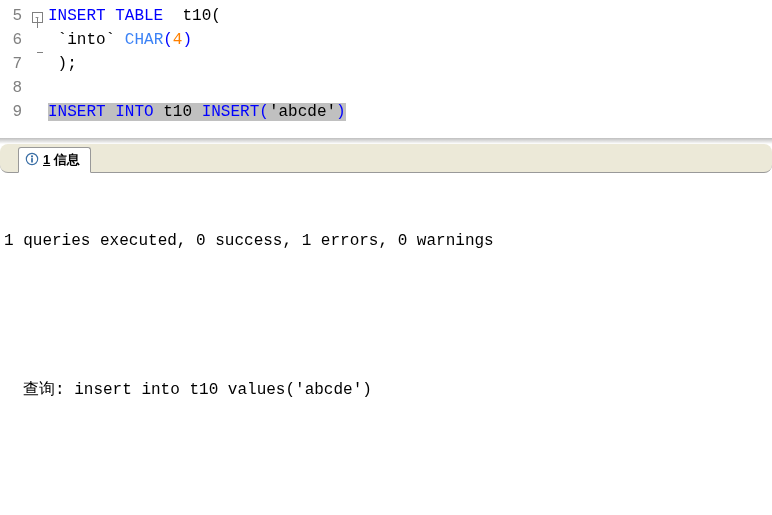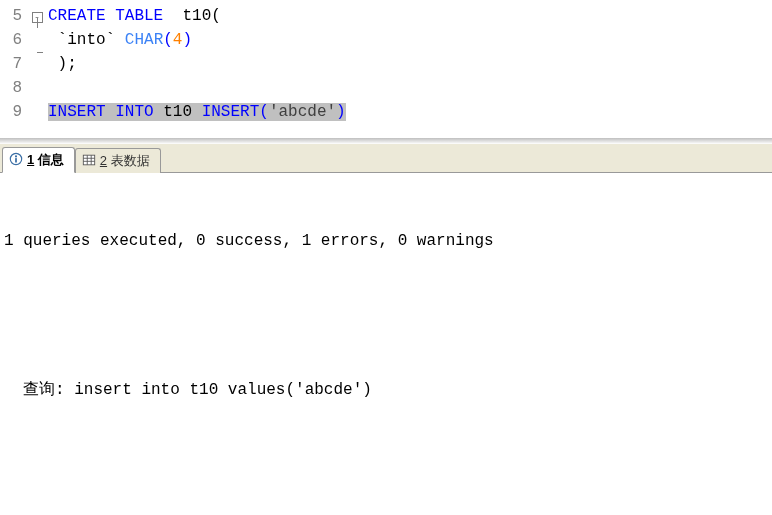--- a/index.html
+++ b/index.html
@@ -65,35 +65,36 @@
   .code {
     white-space: pre;
     padding-left: 2px;
   }
   .kw { color: #0000ff; }
   .type { color: #3b82f6; }
   .ident { color: #000; text-align: center; }
   .punct { color: #000; }
   .paren-blue { color: #0000ff; }
   .num { color: #ff8000; }
-  .str { color: #404040; }
+  .str { color: #000000; }
   .highlight { background: #c0c0c0; }
   .divider-shadow {
     height: 6px;
     background: linear-gradient(to bottom, rgba(0,0,0,0.25), rgba(0,0,0,0));
     margin-top: 6px;
   }
   .tabbar {
     display: flex;
     align-items: flex-end;
     background: #ece9d8;
     border-bottom: 1px solid #999;
-    padding: 2px 2px 0 2px;
+    padding: 2px 2px 0 18px;
     font-family: "Microsoft YaHei", SimSun, Tahoma, sans-serif;
     font-size: 13px;
+    border-radius: 8px;
   }
   .tab {
     display: flex;
     align-items: center;
     gap: 4px;
     padding: 3px 10px 3px 6px;
     border: 1px solid #999;
     border-bottom: none;
     background: #ece9d8;
     margin-right: 0;
@@ -121,21 +122,21 @@
   }
   .cn { font-family: SimSun, "Microsoft YaHei", sans-serif; margin-left: 19px; }
 </style>
 </head>
 <body>
 
 <div class="editor" id="editor">
     <div class="code-line">
       <div class="gutter">5</div>
       <div class="fold-col"><span class="fold-box">-</span><div class="fold-line" style="top: 14px; bottom: 0px;"></div></div>
-      <div class="code"><span><span class="kw">CREATE TABLE</span><span>  </span><span class="ident">t10</span><span class="punct">(</span></span></div>
+      <div class="code"><span><span class="kw">INSERT TABLE</span><span>  </span><span class="ident">t10</span><span class="punct">(</span></span></div>
     </div>
     <div class="code-line">
       <div class="gutter">6</div>
       <div class="fold-col">
         <div class="fold-line full"></div>
       </div>
       <div class="code"><span><span> </span><span class="ident">`into`</span><span> </span><span class="type">CHAR</span><span class="paren-blue">(</span><span class="num">4</span><span class="paren-blue">)</span></span></div>
     </div>
     <div class="code-line">
       <div class="gutter">7</div>
@@ -161,30 +162,20 @@
 
 <div class="tabbar" id="tabbar">
     <div class="tab active">
       <span><svg class="tab-icon" viewBox="0 0 16 16">
           <circle cx="8" cy="8" r="6.5" fill="#fff" stroke="#3a6ea5" stroke-width="1.3"></circle>
           <circle cx="8" cy="5" r="1.2" fill="#3a6ea5"></circle>
           <rect x="7" y="7" width="2" height="5" fill="#3a6ea5"></rect>
         </svg></span>
       <span><span class="underline">1</span> 信息</span>
     </div>
-    <div class="tab">
-      <span><svg class="tab-icon" viewBox="0 0 16 16">
-          <rect x="1.5" y="2.5" width="13" height="11" fill="#fff" stroke="#555" stroke-width="1"></rect>
-          <line x1="1.5" y1="6" x2="14.5" y2="6" stroke="#555"></line>
-          <line x1="1.5" y1="9.5" x2="14.5" y2="9.5" stroke="#555"></line>
-          <line x1="6" y1="2.5" x2="6" y2="13.5" stroke="#555"></line>
-          <line x1="10.5" y1="2.5" x2="10.5" y2="13.5" stroke="#555"></line>
-        </svg></span>
-      <span><span class="underline">2</span> 表数据</span>
-    </div>
   </div>
 
 <div class="output">
   <div>1 queries executed, 0 success, 1 errors, 0 warnings</div>
   <div>&nbsp;</div>
   <div><span class="cn">查询</span>: <span>insert into t10 values('abcde')</span></div>
   <div>&nbsp;</div>
   
   
   

